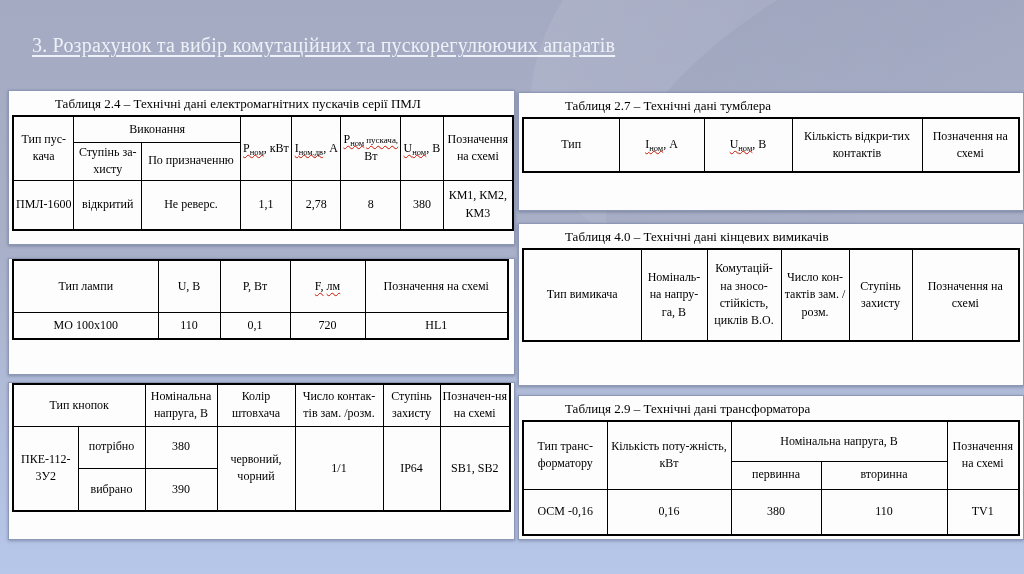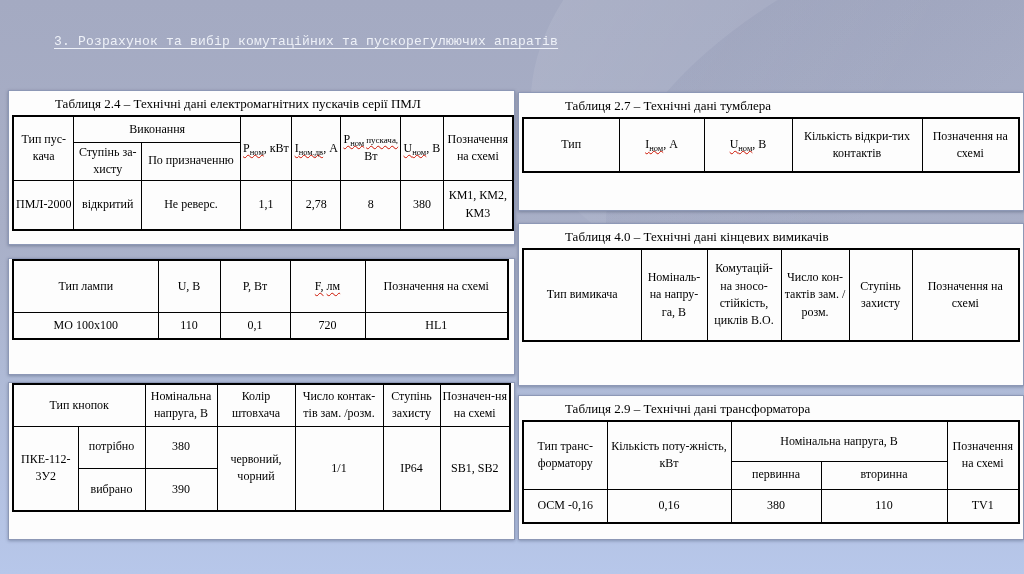--- a/index.html
+++ b/index.html
@@ -9,23 +9,23 @@
     font-family:"Liberation Serif", serif;
   }
   .swoosh { position:absolute; pointer-events:none; }
   .swoosh.s1 { top:-160px; right:-140px; width:640px; height:430px;
     background:linear-gradient(135deg,rgba(255,255,255,.10),rgba(255,255,255,0) 60%);
     transform:rotate(-16deg); border-radius:50%; }
   .swoosh.s2 { top:-60px; right:-260px; width:700px; height:360px;
     background:linear-gradient(160deg,rgba(90,100,140,.12),rgba(90,100,140,0) 55%);
     transform:rotate(-24deg); border-radius:50%; }
   .slide-title {
-    position:absolute; left:54px; top:34px;
-    font-size:13px; color:#eef1f8; text-decoration:underline;
-    text-underline-offset:3px; letter-spacing:.2px; white-space:nowrap;font-family:Liberation Mono, monospace;
+    position:absolute; left:32px; top:34px;
+    font-size:20px; color:#eef1f8; text-decoration:underline;
+    text-underline-offset:3px; letter-spacing:.2px; white-space:nowrap;
   }
   .panel {
     position:absolute; background:#fdfdfd;
     border:1px solid #8d98b6; box-shadow:0 1px 3px rgba(35,45,75,.35);
     overflow:hidden;
   }
   .caption { font-size:13px; color:#000000; margin:5px 4px 3px 46px; white-space:nowrap; overflow:hidden; }
   table { border-collapse:collapse; table-layout:fixed; margin-left:3px; border:2px solid #000; }
   td {
     border:1px solid #000; text-align:center; vertical-align:middle;
@@ -78,21 +78,21 @@
         <td rowspan="2">
           <span class="rw"><span>U</span><sub>ном</sub></span><span>, В</span>
         </td>
         <td rowspan="2">Позначення на схемі</td>
       </tr>
       <tr style="height:38px">
         <td>Ступінь за-хисту</td>
         <td>По призначенню</td>
       </tr>
       <tr style="height:50px">
-        <td>ПМЛ-2000</td>
+        <td>ПМЛ-1600</td>
         <td>відкритий</td>
         <td>Не реверс.</td>
         <td>1,1</td>
         <td>2,78</td>
         <td>8</td>
         <td>380</td>
         <td>КМ1, КМ2, КМ3</td>
       </tr>
     </tbody>
       </table>
@@ -230,21 +230,21 @@
           <tr style="height:40px">
         <td rowspan="2">Тип транс-форматору</td>
         <td rowspan="2">Кількість поту-жність, кВт</td>
         <td colspan="2">Номінальна напруга, В</td>
         <td rowspan="2">Позначення на схемі</td>
       </tr>
       <tr style="height:28px">
         <td>первинна</td>
         <td>вторинна</td>
       </tr>
-      <tr style="height:34px">
+      <tr style="height:46px">
         <td>ОСМ -0,16</td>
         <td>0,16</td>
         <td>380</td>
         <td>110</td>
         <td>TV1</td>
       </tr>
     </tbody>
       </table>
   </div>
 </div>

